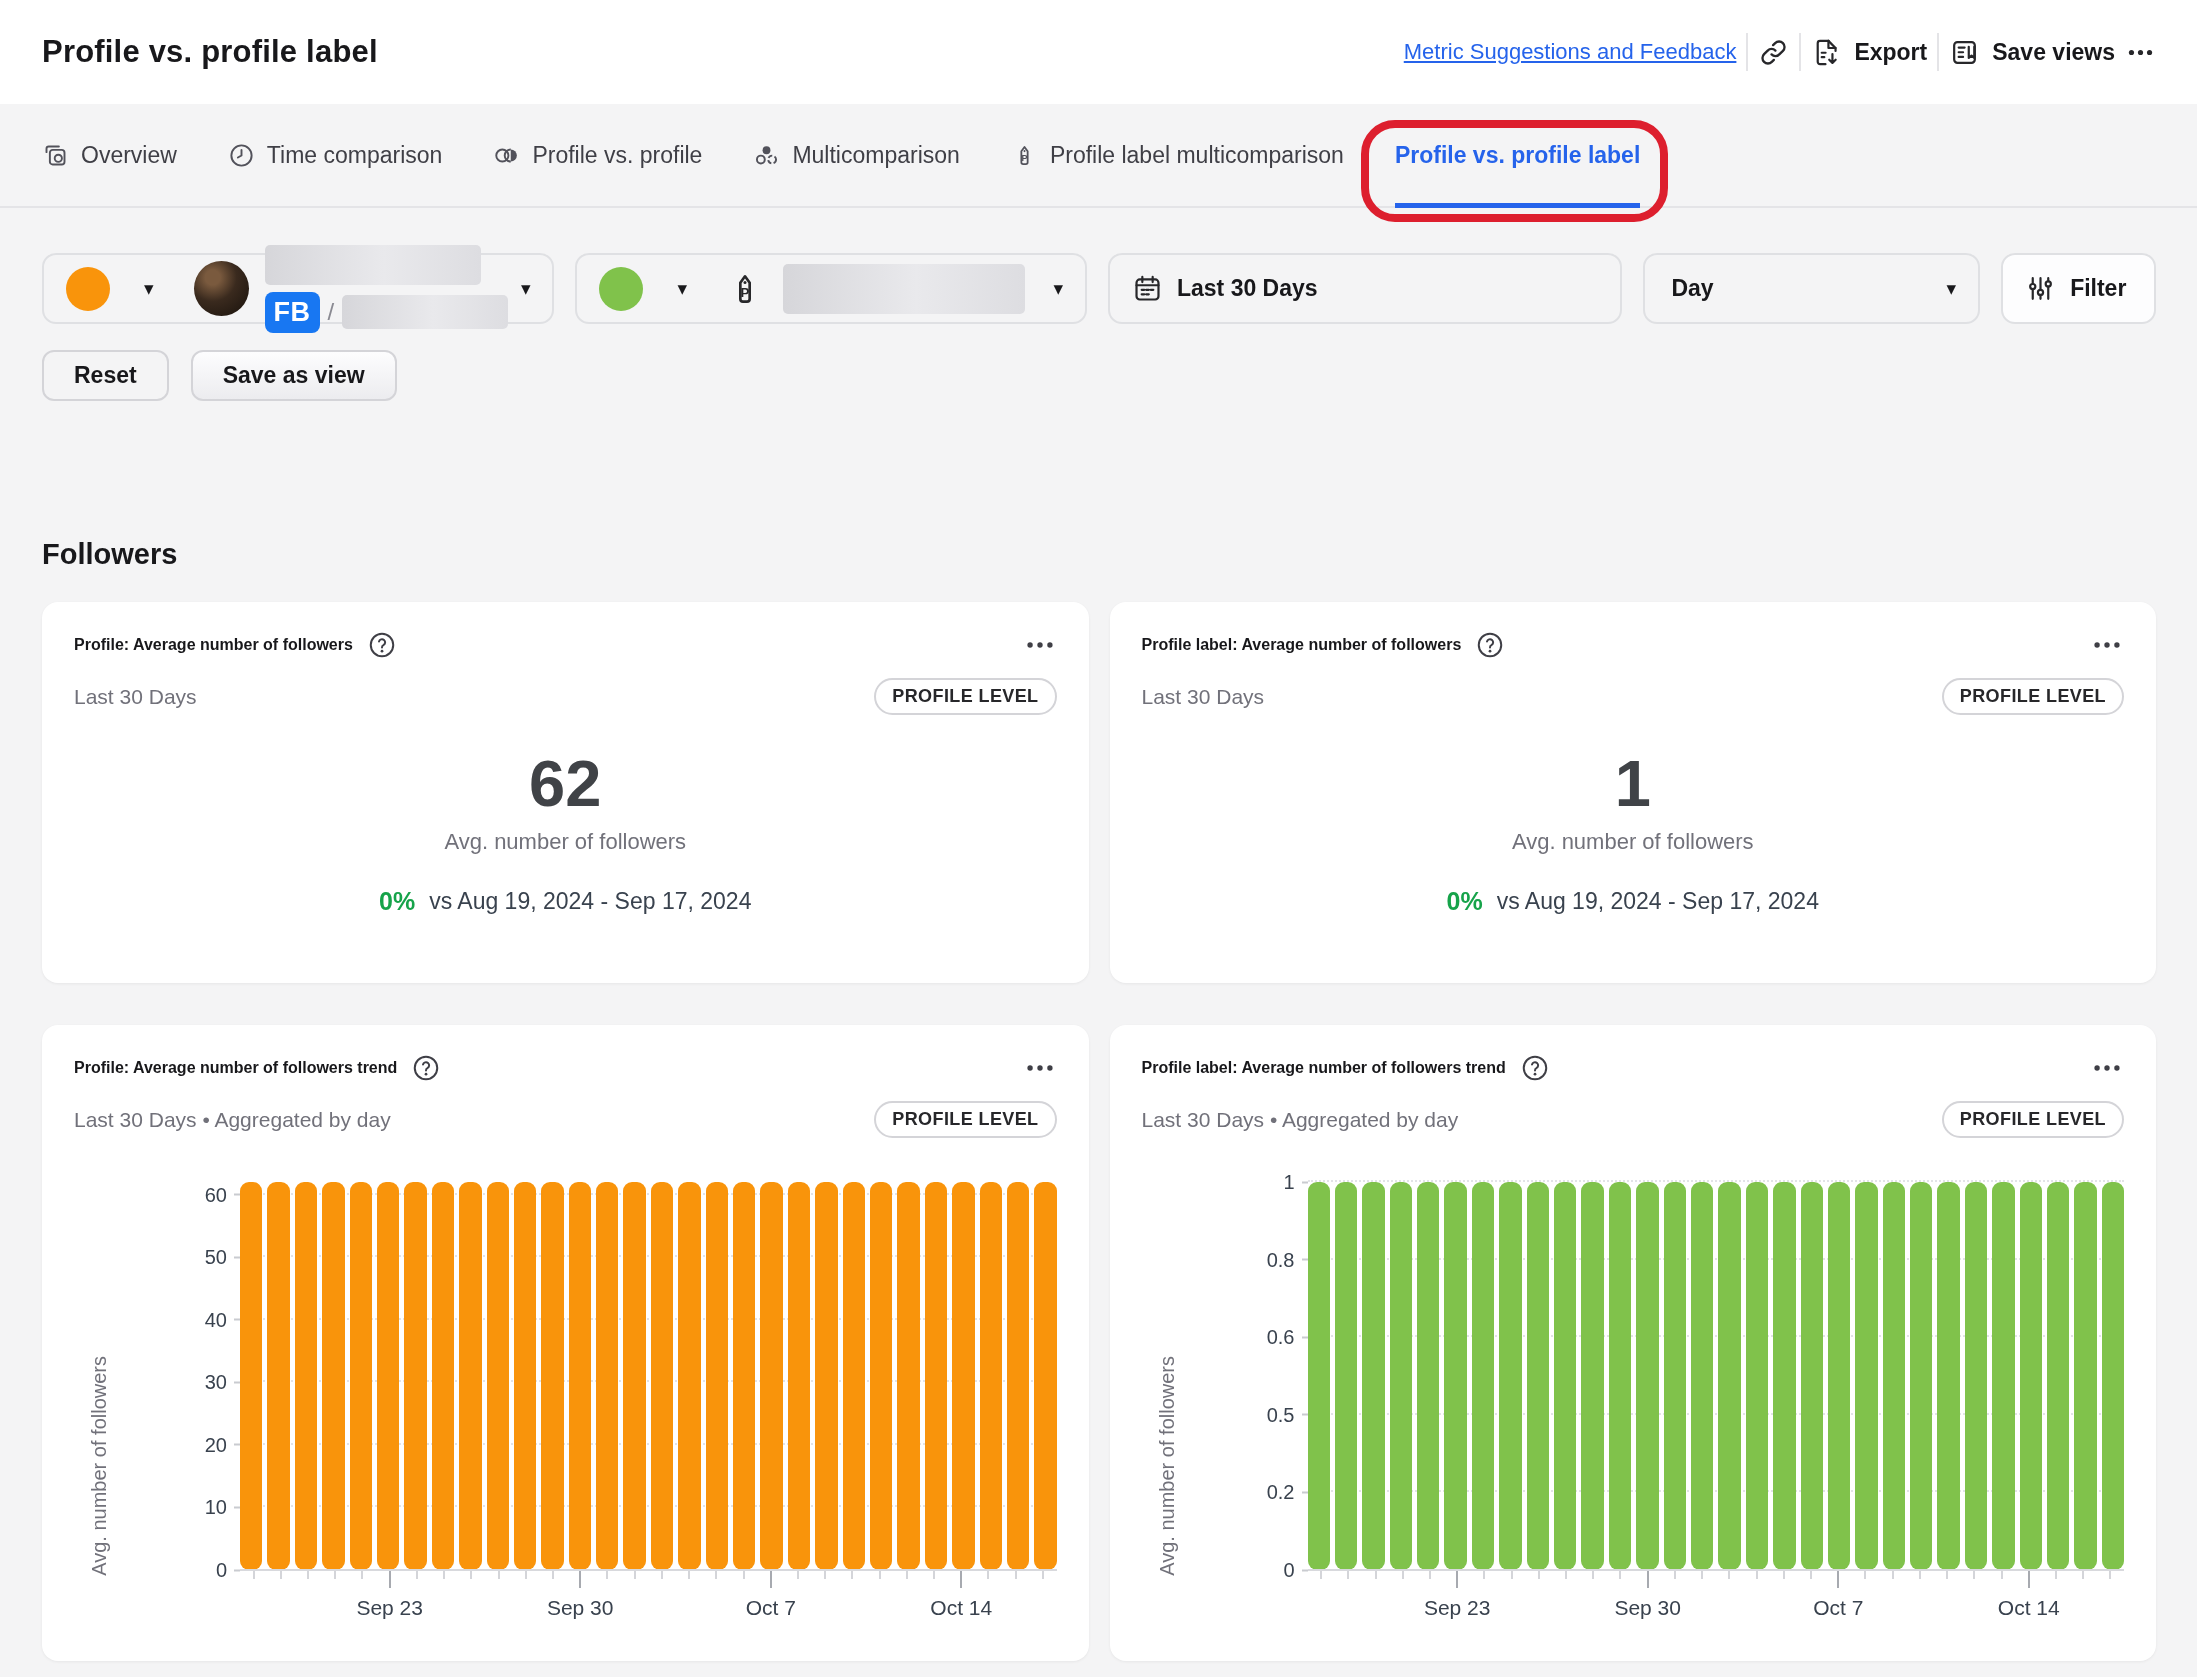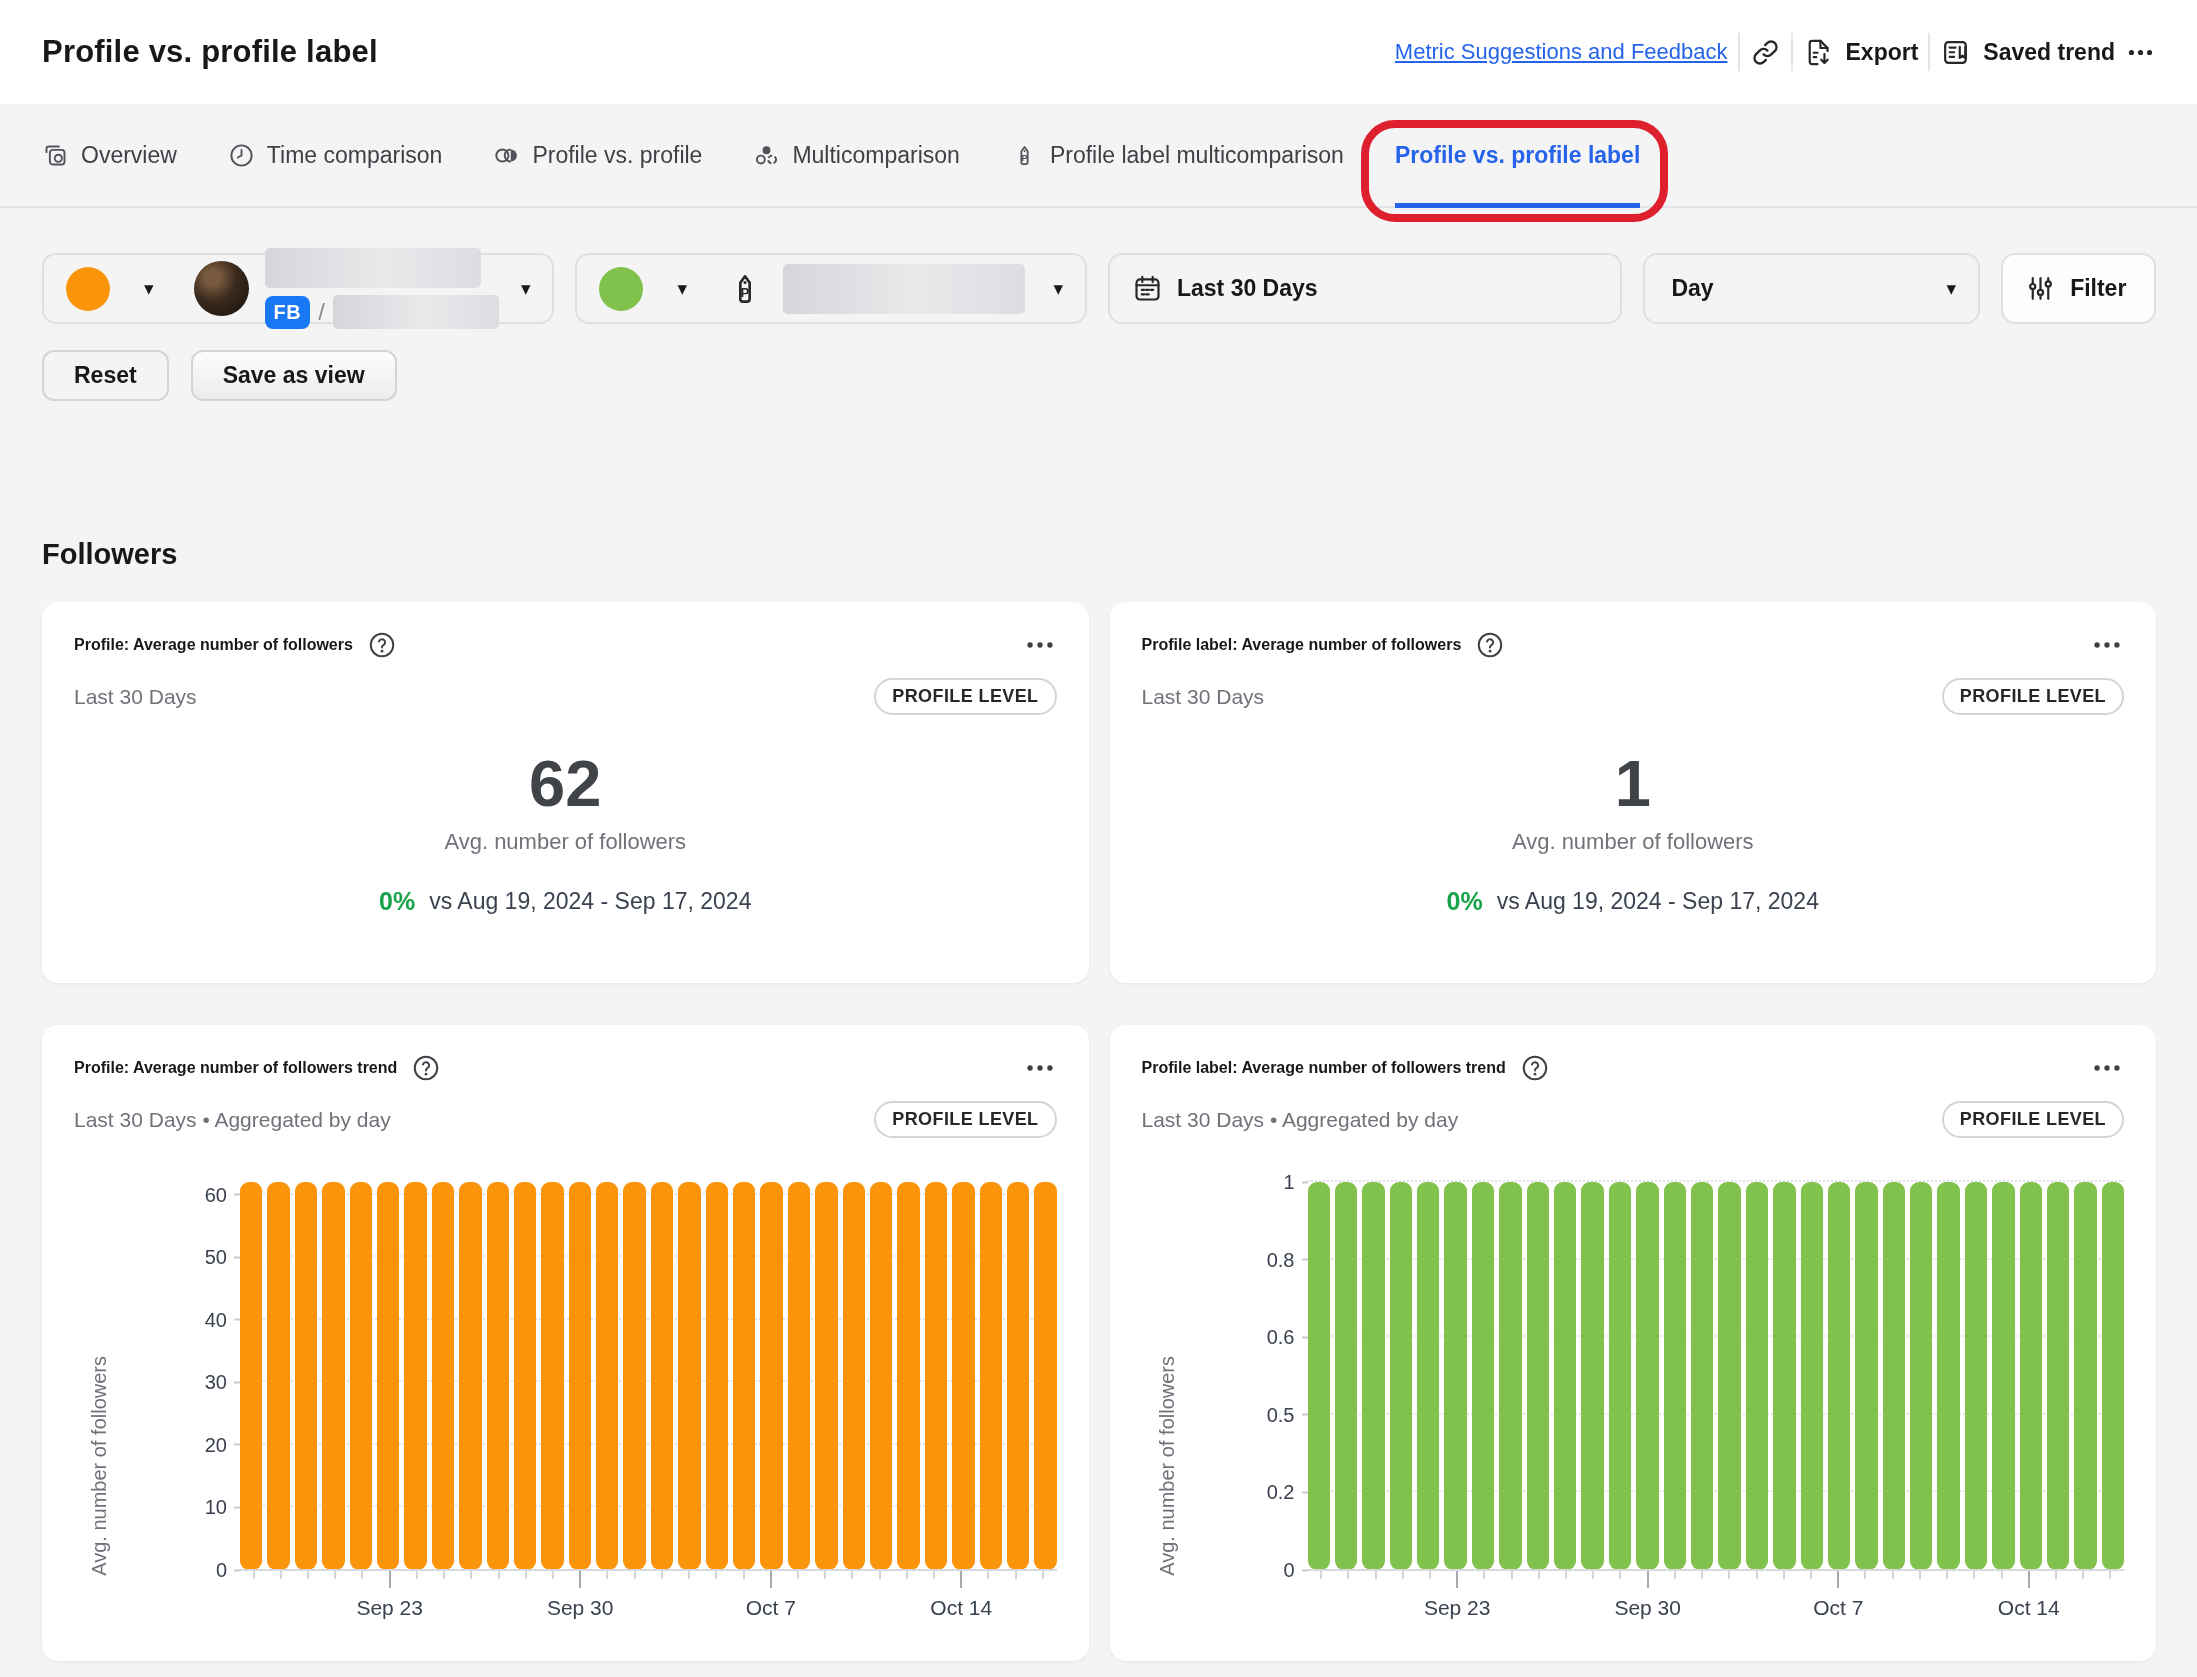--- a/index.html
+++ b/index.html
@@ -51,21 +51,21 @@
     width:55px; height:55px; border-radius:50%; flex:0 0 auto;
     background:radial-gradient(circle at 34% 30%, #7a5a3e 0 14%, #3a2a1e 45%, #241a12 80%, #191009);
   }
   .redacted-lines { margin-left:16px; display:flex; flex-direction:column; gap:7px; }
   .redact { display:inline-block; border-radius:5px;
     background:linear-gradient(90deg,#d6d6da 0%, #e9e9ec 55%, #dddde1 100%); }
   .r1 { width:216px; height:40px; }
   .r2 { width:166px; height:34px; }
   .r3 { width:242px; height:50px; margin-left:18px; }
   .line2 { display:flex; align-items:center; gap:8px; }
-  .fb-badge { border-radius:8px; color:#fff; font-size:20px; font-weight:700;
+  .fb-badge { border-radius:8px; color:#fff; font-size:27px; font-weight:700;
     padding:5px 9px; letter-spacing:0.5px; }
   .slash { color:#8a8a92; font-size:24px; }
   .push { margin-left:auto; }
   .fbox-label { font-size:23px; font-weight:600; color:#18181b; margin-left:14px; white-space:nowrap; }
   .ficon { width:31px; height:31px; color:#27272a; flex:0 0 auto; }
   .tagicon { width:40px; height:40px; color:#27272a; flex:0 0 auto; margin-left:38px; }
   
   .actions { display:flex; gap:22px; padding:0 42px; margin-top:26px; }
   .btn { height:51px; border-radius:12px; border:2px solid #d4d4d8; font-family:inherit;
     font-size:23px; font-weight:700; color:#18181b; padding:0 30px; cursor:pointer; }
@@ -142,21 +142,21 @@
           </svg>
         <span>Export</span>
       </button>
       <div class="vdiv"></div>
       <button class="textbtn">
         <svg class="hicon" viewBox="0 0 24 24" fill="none" stroke="currentColor" stroke-width="1.7" stroke-linecap="round" stroke-linejoin="round">
             <rect x="4" y="4" width="16" height="16" rx="2.5"></rect>
             <path d="M7.5 8.2h4.6M7.5 11.8h3.4M7.5 15.4h3.4"></path>
             <path d="M15.3 7.6v8.6l2.15-1.75 2.15 1.75V7.6"></path>
           </svg>
-        <span>Saved trend</span>
+        <span>Save views</span>
       </button>
       <button class="iconbtn">
         <svg class="hicon" viewBox="0 0 24 24" fill="currentColor">
             <circle cx="5" cy="12" r="2"></circle>
             <circle cx="12" cy="12" r="2"></circle>
             <circle cx="19" cy="12" r="2"></circle>
           </svg>
       </button>
     </div>
   </header>

